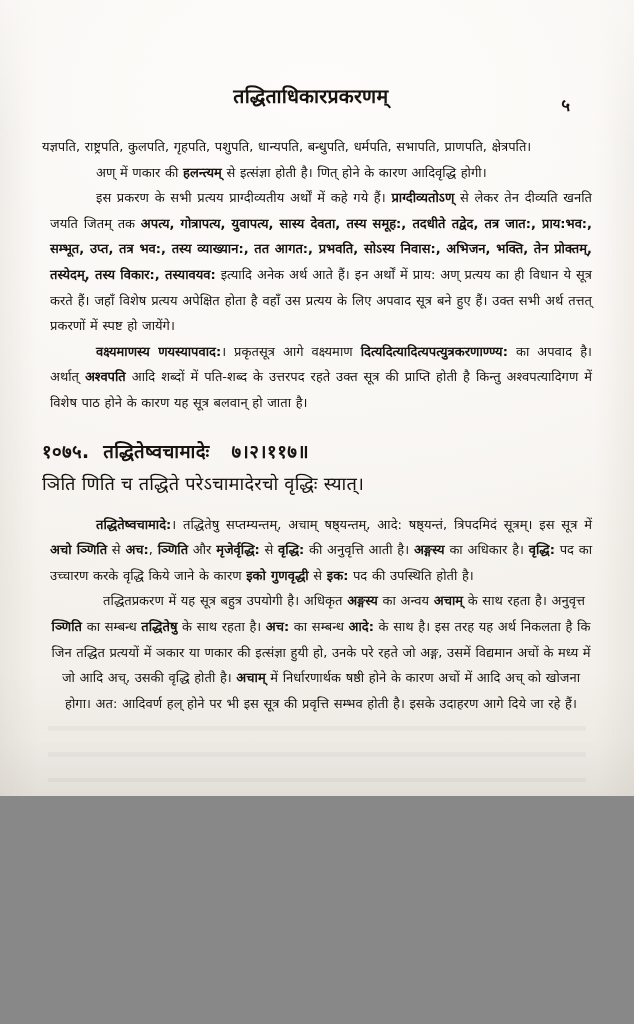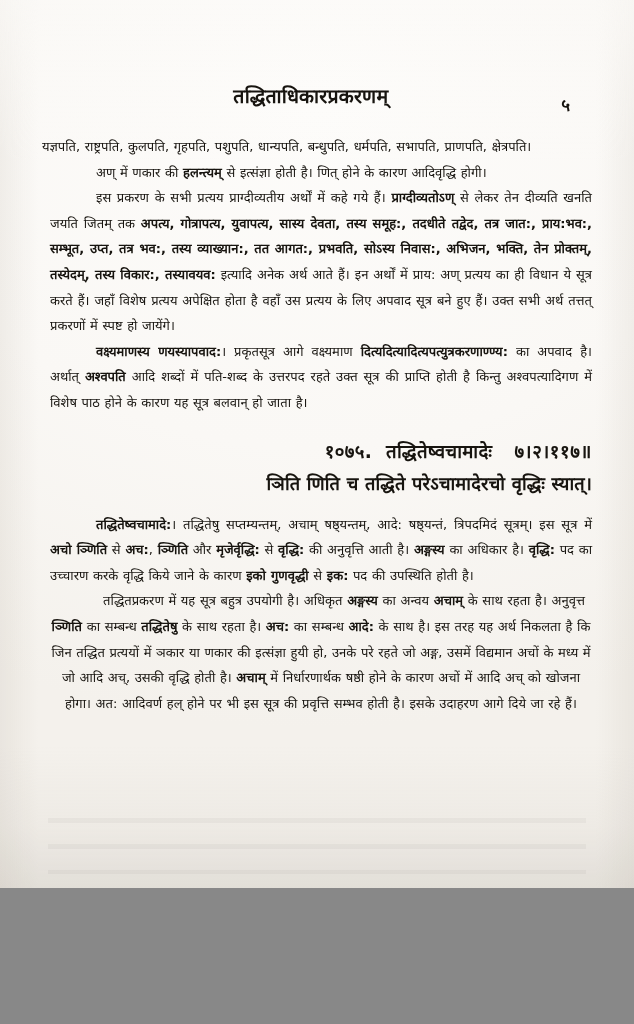--- a/index.html
+++ b/index.html
@@ -4,21 +4,21 @@
 <title>Tadditadhikaraprakaranam</title>
 <style>
   html, body {
     margin: 0;
     padding: 0;
     background: #888;
   }
   .page {
     position: relative;
     width: 634px;
-    height: 888px;
+    height: 796px;
     margin: 0 auto;
     overflow: hidden;
     background:
       radial-gradient(ellipse 120% 70% at 50% 12%, #fdfcfa 0%, #faf8f5 55%, #f4f1ec 100%);
     font-family: "DejaVu Sans", "Liberation Sans", sans-serif;
     color: #17140f;
   }
   
   .paper-grain {
     position: absolute;
@@ -89,35 +89,35 @@
     word-spacing: 0.5px;
   }
   p.para.indent { text-indent: 46px; margin-left: 8px; }
   p.para:last-child { text-align: center; }
   b, .bold { font-weight: 700; }
 
   
   .sutra-block {
     margin-top: 21px;
     margin-bottom: 13px;
-    text-align: right;
+    text-align: left;
   }
   .sutra-line-1 {
     font-size: 18.6px;
     font-weight: 700;
     line-height: 30px;
     letter-spacing: 0.3px;
     white-space: nowrap;
   }
   .sutra-num { margin-right: 14px; }
   .sutra-name { margin-right: 22px; }
   .sutra-ref { letter-spacing: 0.5px; }
   .sutra-line-2 {
     font-size: 18.2px;
-    font-weight: 700;
+    font-weight: 400;
     line-height: 30px;
     letter-spacing: 0.2px;
     white-space: nowrap;
     margin-top: 2px;
   }
 </style>
 </head>
 <body>
 
 <div class="page">

